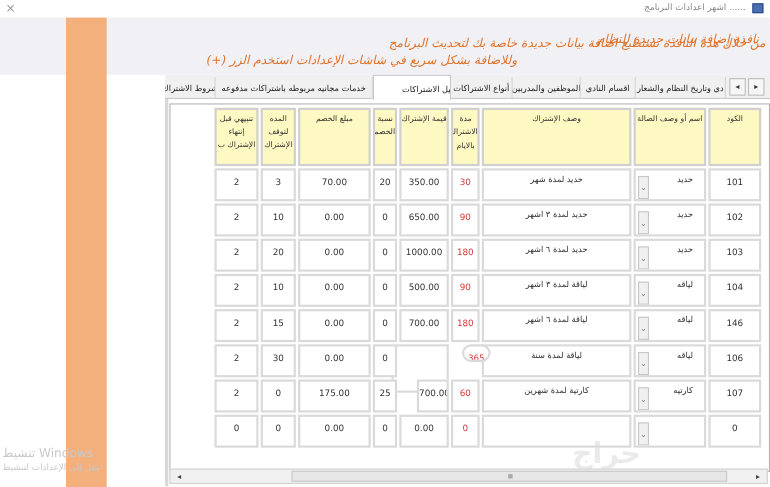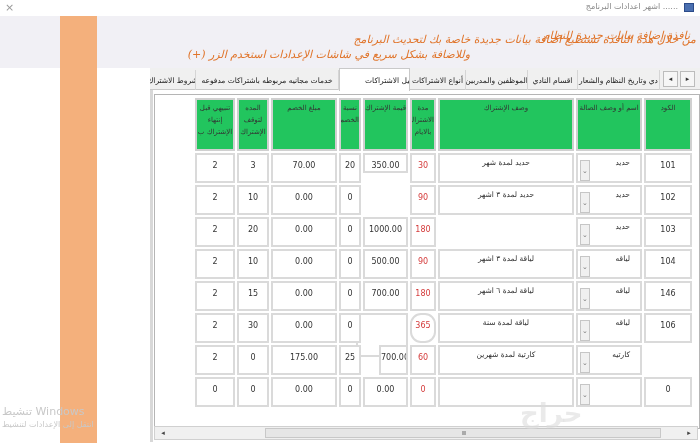--- a/index.html
+++ b/index.html
@@ -18,21 +18,21 @@
     .windows-watermark-2 { position: absolute; left: 2px; top: 420px; font-size: 8px; color: #c8c8c8; white-space: nowrap; direction: rtl; }
     .main-frame { position: absolute; left: 150px; top: 68px; width: 550px; height: 375px; background: #ffffff; }
     .tabbar { position: absolute; left: 0; top: 0; width: 550px; height: 22px; background: #f0f0f0; border-bottom: 1px solid #c9c9c9; }
     .tab { position: absolute; top: 2px; height: 20px; font-size: 7.5px; color: #222; display: flex; align-items: center; justify-content: center; direction: rtl; border-right: 1px solid #d5d5d5; white-space: nowrap; overflow: hidden; }
     .tab.active { background: #ffffff; top: 0; height: 23px; border: 1px solid #c9c9c9; border-bottom: none; z-index: 2; }
     .tab-arrow { position: absolute; top: 3px; width: 15px; height: 16px; background: #f6f6f6; border: 1px solid #bcbcbc; font-size: 7px; color: #333; display: flex; align-items: center; justify-content: center; }
     .content { position: absolute; left: 4px; top: 26px; width: 546px; height: 335px; border: 1px solid #b5b5b5; background: #ffffff; }
     .grid { position: absolute; left: 5px; top: 3px; width: 532px; }
     .row { position: absolute; left: 0; width: 532px; }
     .cell { position: absolute; border: 2px solid #dadada; background: #fff; font-size: 8px; color: #333; text-align: center; overflow: hidden; }
-    .hdr .cell { background: #22c55e; border-color: #d0d0d0; font-size: 7px; line-height: 12px; padding-top: 2px; direction: rtl; }
+    .hdr .cell { background: #fef9c3; border-color: #d0d0d0; font-size: 7px; line-height: 12px; padding-top: 2px; direction: rtl; }
     .cell .v { display: block; padding-top: 6px; }
     .cell.red .v { color: #d43a3a; }
     .cell.desc .v { direction: rtl; font-size: 7.5px; padding-top: 3px; }
     .cell.cat .v { direction: rtl; position: absolute; right: 10px; top: 0; padding-top: 3px; font-size: 7.5px; }
     .combo-btn { position: absolute; left: 2px; top: 5px; width: 10px; height: 21px; background: #f0f0f0; border: 1px solid #c6c6c6; font-size: 7px; color: #777; display: flex; align-items: center; justify-content: center; }
     .hscroll { position: absolute; left: 4px; top: 358px; width: 544px; height: 14px; background: #f0f0f0; border: 1px solid #d0d0d0; }
     .hs-left, .hs-right { position: absolute; top: 1px; width: 12px; height: 10px; font-size: 7px; color: #444; display: flex; align-items: center; justify-content: center; }
     .hs-left { left: 2px; } .hs-right { right: 2px; }
     .hs-thumb { position: absolute; left: 110px; top: 1px; width: 396px; height: 10px; background: #e6e6e6; border: 1px solid #c8c8c8; }
     .hs-grip { position: absolute; left: 196px; top: 2px; width: 4px; height: 4px; background: #aaa; }
@@ -109,21 +109,21 @@
         <div class="cell cat" style="right:50px;width:66px;height:30px;">
             <span class="v">حديد</span>
             <span class="combo-btn">⌄</span>
           </div>
         <div class="cell desc" style="right:118px;width:136px;height:30px;">
             <span class="v">حديد لمدة شهر</span>
           </div>
         <div class="cell red" style="right:256px;width:26px;height:30px;">
             <span class="v">30</span>
           </div>
-        <div class="cell" style="right:284px;width:45px;height:20px;">
+        <div class="cell" style="right:284px;width:45px;height:30px;">
             <span class="v">350.00</span>
           </div>
         <div class="cell" style="right:331px;width:22px;height:30px;">
             <span class="v">20</span>
           </div>
         <div class="cell" style="right:355px;width:66px;height:30px;">
             <span class="v">70.00</span>
           </div>
         <div class="cell" style="right:423px;width:32px;height:30px;">
             <span class="v">3</span>
@@ -140,20 +140,23 @@
         <div class="cell cat" style="right:50px;width:66px;height:30px;">
             <span class="v">حديد</span>
             <span class="combo-btn">⌄</span>
           </div>
         <div class="cell desc" style="right:118px;width:136px;height:30px;">
             <span class="v">حديد لمدة ٣ اشهر</span>
           </div>
         <div class="cell red" style="right:256px;width:26px;height:30px;">
             <span class="v">90</span>
           </div>
+        <div class="cell" style="right:284px;width:45px;height:30px;">
+            <span class="v">650.00</span>
+          </div>
         <div class="cell" style="right:331px;width:22px;height:30px;">
             <span class="v">0</span>
           </div>
         <div class="cell" style="right:355px;width:66px;height:30px;">
             <span class="v">0.00</span>
           </div>
         <div class="cell" style="right:423px;width:32px;height:30px;">
             <span class="v">10</span>
           </div>
         <div class="cell" style="right:457px;width:40px;height:30px;">
@@ -162,20 +165,23 @@
       </div>
 
       <div class="row" style="top:119px;height:30px;">
         <div class="cell" style="right:0;width:48px;height:30px;">
             <span class="v">103</span>
           </div>
         <div class="cell cat" style="right:50px;width:66px;height:30px;">
             <span class="v">حديد</span>
             <span class="combo-btn">⌄</span>
           </div>
+        <div class="cell desc" style="right:118px;width:136px;height:30px;">
+            <span class="v">حديد لمدة ٦ اشهر</span>
+          </div>
         <div class="cell red" style="right:256px;width:26px;height:30px;">
             <span class="v">180</span>
           </div>
         <div class="cell" style="right:284px;width:45px;height:30px;">
             <span class="v">1000.00</span>
           </div>
         <div class="cell" style="right:331px;width:22px;height:30px;">
             <span class="v">0</span>
           </div>
         <div class="cell" style="right:355px;width:66px;height:30px;">
@@ -255,41 +261,44 @@
         <div class="cell" style="right:0;width:48px;height:30px;">
             <span class="v">106</span>
           </div>
         <div class="cell cat" style="right:50px;width:66px;height:30px;">
             <span class="v">لياقه</span>
             <span class="combo-btn">⌄</span>
           </div>
         <div class="cell desc" style="right:118px;width:136px;height:30px;">
             <span class="v">لياقة لمدة سنة</span>
           </div>
-        <div class="cell red" style="right:256px;width:26px;height:30px;border-radius:11px;">
+        <div class="cell red" style="right:246px;width:26px;height:16px;border-radius:11px;">
             <span class="v">365</span>
           </div>
         <div class="cell" style="right:284px;width:45px;height:44px;padding-left:48px;">
             <span class="v">1700.00</span>
           </div>
         <div class="cell" style="right:331px;width:22px;height:30px;">
             <span class="v">0</span>
           </div>
         <div class="cell" style="right:355px;width:66px;height:30px;">
             <span class="v">0.00</span>
           </div>
         <div class="cell" style="right:423px;width:32px;height:30px;">
             <span class="v">30</span>
           </div>
         <div class="cell" style="right:457px;width:40px;height:30px;">
             <span class="v">2</span>
           </div>
       </div>
 
       <div class="row" style="top:247px;height:30px;">
+        <div class="cell" style="right:0;width:48px;height:30px;">
+            <span class="v">107</span>
+          </div>
         <div class="cell cat" style="right:50px;width:66px;height:30px;">
             <span class="v">كارتيه</span>
             <span class="combo-btn">⌄</span>
           </div>
         <div class="cell desc" style="right:118px;width:136px;height:30px;">
             <span class="v">كارتية لمدة شهرين</span>
           </div>
         <div class="cell red" style="right:256px;width:26px;height:30px;">
             <span class="v">60</span>
           </div>

